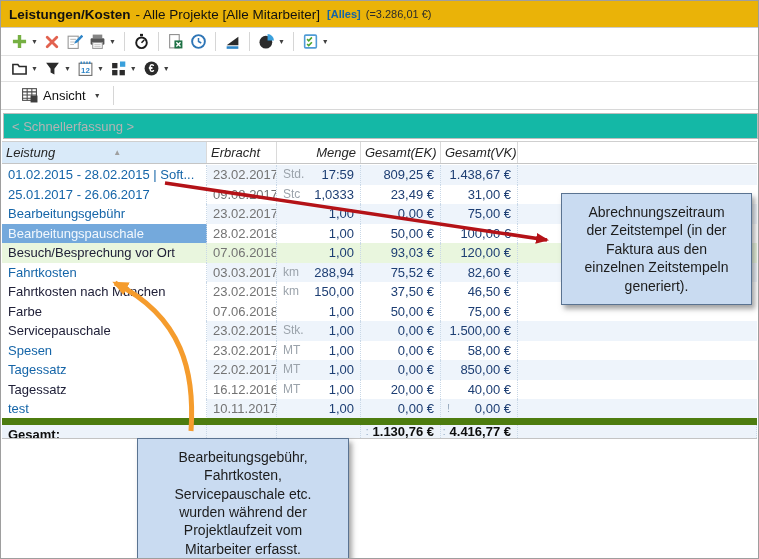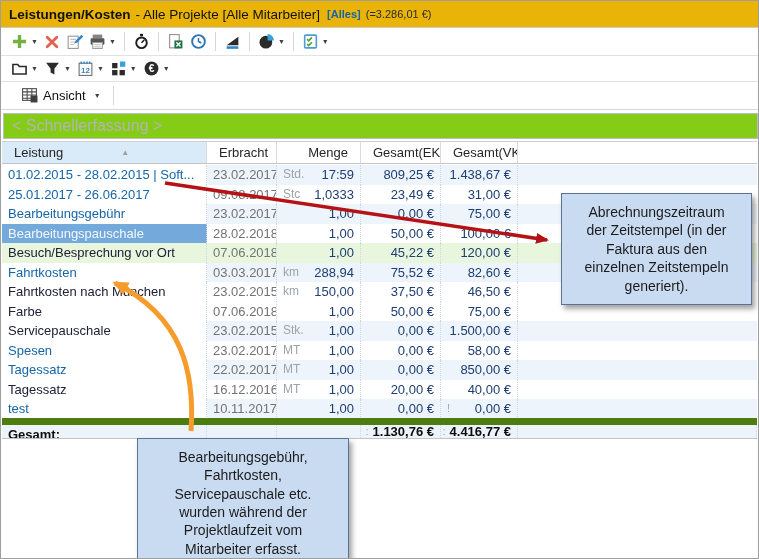--- a/index.html
+++ b/index.html
@@ -25,30 +25,30 @@
   .tbtn { display:inline-flex; align-items:center; justify-content:center; height:24px;
           padding:0 3px; border-radius:2px; cursor:default; }
   .tbtn svg { display:block; }
   .dd { font-size:7px; color:#404040; margin-left:3px; }
   .vsep { width:1px; height:19px; background:#d6d6d6; margin:0 5px; }
   .viewbtn { display:inline-flex; align-items:center; gap:5px; height:24px; padding:0 7px; margin-left:6px; }
   .viewbtn .lbl { font-size:13px; color:#111; }
 
   
   .quickentry { position:absolute; top:112px; left:2px; width:755px; height:26px;
-                border:1px solid #bdbdbd; padding:0 8px; font-size:16px; outline:none;
-                font-family:"Liberation Sans", sans-serif; color:#333; background:#84cc16; }
+                border:1px solid #bdbdbd; padding:0 8px; font-size:13px; outline:none;
+                font-family:"Liberation Sans", sans-serif; color:#333; background:#14b8a6; }
   .quickentry::placeholder { color:#b4b4b4; opacity:1; }
 
   
   .grid-cols { display:grid; grid-template-columns:205px 70px 84px 80px 77px 1fr; }
   .thead { position:absolute; top:140px; left:1px; right:1px; height:23px; background:#fff;
            border-top:1px solid #cfcfcf; border-bottom:1px solid #c5c5c5; }
-  .hc { line-height:21px; padding:0 12px; font-size:13px; color:#262626; border-right:1px solid #dadada;
-        white-space:nowrap; overflow:hidden; }
+  .hc { line-height:21px; padding:0 4px; font-size:13px; color:#262626; border-right:1px solid #dadada;
+        white-space:nowrap; overflow:hidden;font-style:italic; }
   .h-leistung { background:#d9eaf9; display:flex; align-items:center; }
   .sort { font-size:8px; color:#9f9f9f; margin-left:58px; }
   .h-right { text-align:right; }
   .h-fill { border-right:none; }
 
   .tbody { position:absolute; top:164px; left:1px; right:1px; }
   .trow { display:grid; grid-template-columns:205px 70px 84px 80px 77px 1fr; height:19.5px; line-height:19.5px; }
   .stripe-blue  { background:#eef4fb; }
   .stripe-white { background:#ffffff; }
   .stripe-green { background:#e9f6de; }
@@ -320,21 +320,21 @@
         </div>
         <div class="cell c-fill"></div>
       </div>
       <div class="trow stripe-green">
         <div class="cell c-l t-dark">Besuch/Besprechung vor Ort</div>
         <div class="cell c-d">07.06.2018</div>
         <div class="cell c-m">
           <span class="unit"></span>
           <span class="mv">1,00</span>
         </div>
-        <div class="cell c-n">45,22 €</div>
+        <div class="cell c-n">93,03 €</div>
         <div class="cell c-n c-vk">
           <span>120,00 €</span>
         </div>
         <div class="cell c-fill"></div>
       </div>
       <div class="trow stripe-blue">
         <div class="cell c-l t-link">Fahrtkosten</div>
         <div class="cell c-d">03.03.2017</div>
         <div class="cell c-m">
           <span class="unit">km</span>

